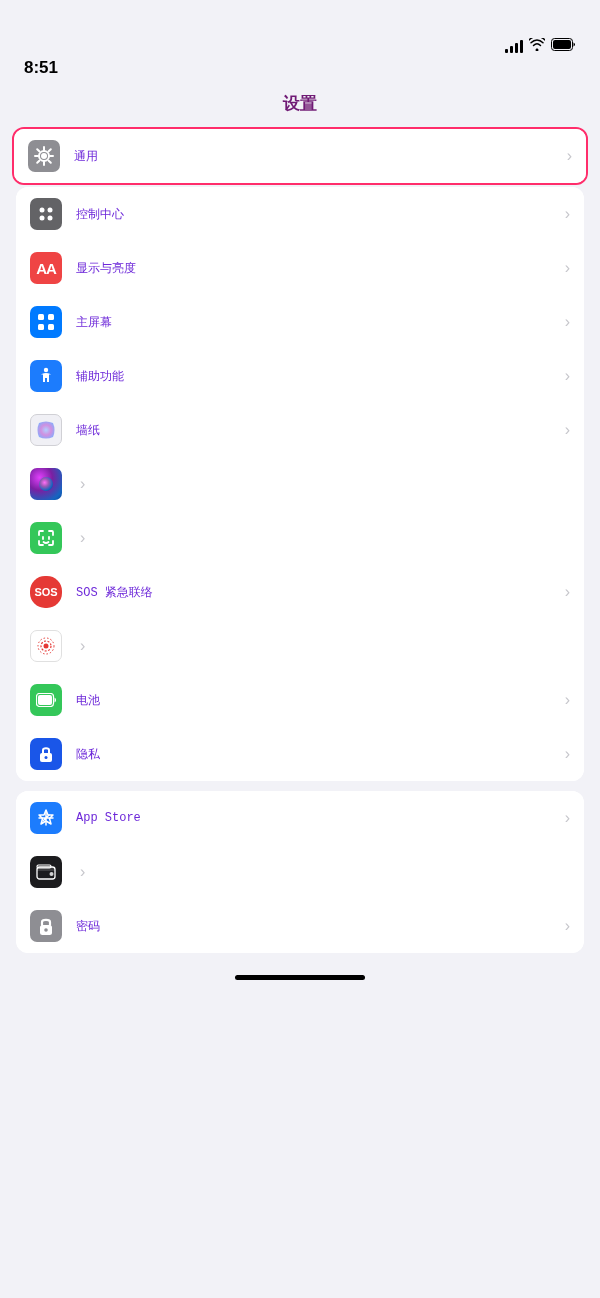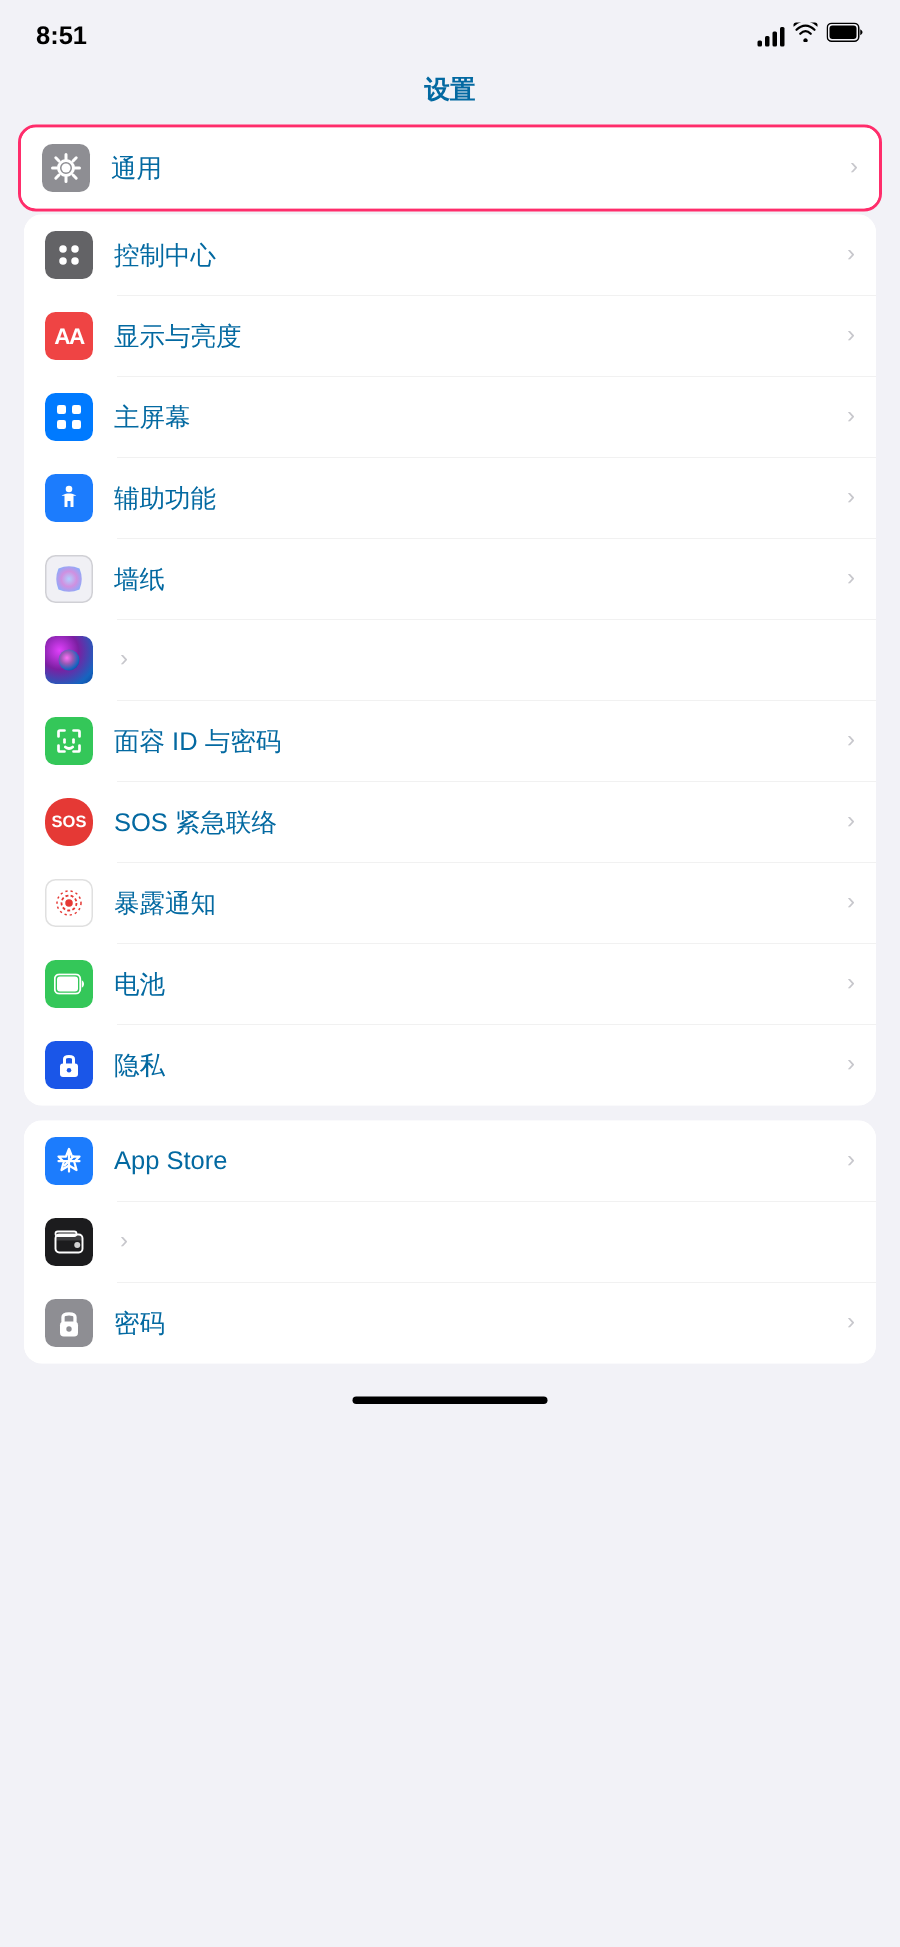--- a/index.html
+++ b/index.html
@@ -17,20 +17,21 @@
       display: flex;
       justify-content: space-between;
       align-items: center;
       padding: 14px 24px 6px 24px;
       background: #f2f2f7;
     }
     .status-time {
       font-size: 17px;
       font-weight: 600;
       color: #000;
+      margin-top: 44px;
     }
     .status-icons {
       display: flex;
       align-items: center;
       gap: 6px;
     }
     .signal-bars {
       display: flex;
       align-items: flex-end;
       gap: 2px;
@@ -40,21 +41,21 @@
       background: #000;
       width: 3px;
       border-radius: 1px;
     }
 
     
     .page-title {
       text-align: center;
       font-size: 17px;
       font-weight: 600;
-      color: #0369a1;
+      color: #701a75;
       padding: 8px 0 12px 0;
       background: #f2f2f7;
     }
 
     
     .section {
       background: #fff;
       border-radius: 12px;
       margin: 0 16px 10px 16px;
       overflow: hidden;
@@ -95,22 +96,23 @@
       align-items: center;
       justify-content: center;
       flex-shrink: 0;
       font-size: 17px;
       color: #fff;
       margin-right: 14px;
     }
 
     .item-label {
       flex: 1;
-      font-size: 17px;
-      color: #0369a1;
+      font-size: 12px;
+      color: #6d28d9;
+      font-family: Liberation Mono, monospace;
     }
 
     .chevron {
       color: #c7c7cc;
       font-size: 16px;
       margin-left: 4px;
     }
 
     
     .icon-gray { background: #8e8e93; }
@@ -289,41 +291,39 @@
       <svg width="20" height="20" viewBox="0 0 20 20" fill="none" stroke="white" stroke-width="1.8" stroke-linecap="round">
         <path d="M3 7 L3 4 Q3 3 4 3 L7 3"></path>
         <path d="M17 7 L17 4 Q17 3 16 3 L13 3"></path>
         <path d="M3 13 L3 16 Q3 17 4 17 L7 17"></path>
         <path d="M17 13 L17 16 Q17 17 16 17 L13 17"></path>
         <line x1="7" y1="9" x2="7" y2="11"></line>
         <line x1="13" y1="9" x2="13" y2="11"></line>
         <path d="M7.5 14 Q10 16 12.5 14"></path>
       </svg>
     </div>
-    <span class="item-label">面容 ID 与密码</span>
     <span class="chevron">›</span>
   </div>
 
   <div class="settings-item">
     <div class="item-icon" style="background:#e53935;border-radius:15px;">
       <span style="font-size:11px;font-weight:800;letter-spacing:0px;">SOS</span>
     </div>
     <span class="item-label">SOS 紧急联络</span>
     <span class="chevron">›</span>
   </div>
 
   <div class="settings-item">
     <div class="exposure-icon">
       <svg width="20" height="20" viewBox="0 0 20 20">
         <circle cx="10" cy="10" r="2.5" fill="#e53935"></circle>
         <circle cx="10" cy="10" r="5" fill="none" stroke="#e53935" stroke-width="1.2" stroke-dasharray="2,1.5"></circle>
         <circle cx="10" cy="10" r="8" fill="none" stroke="#e53935" stroke-width="1" stroke-dasharray="1.5,2"></circle>
       </svg>
     </div>
-    <span class="item-label">暴露通知</span>
     <span class="chevron">›</span>
   </div>
 
   <div class="settings-item">
     <div class="item-icon" style="background:#34c759;">
       <svg width="20" height="14" viewBox="0 0 20 14" fill="none">
         <rect x="0.5" y="0.5" width="17" height="13" rx="3" stroke="white" stroke-width="1.2"></rect>
         <rect x="2" y="2" width="14" height="10" rx="2" fill="white"></rect>
         <path d="M18.5 4.5 L18.5 9.5 C19.5 9 20 8 20 7 C20 6 19.5 5 18.5 4.5Z" fill="white"></path>
       </svg>

